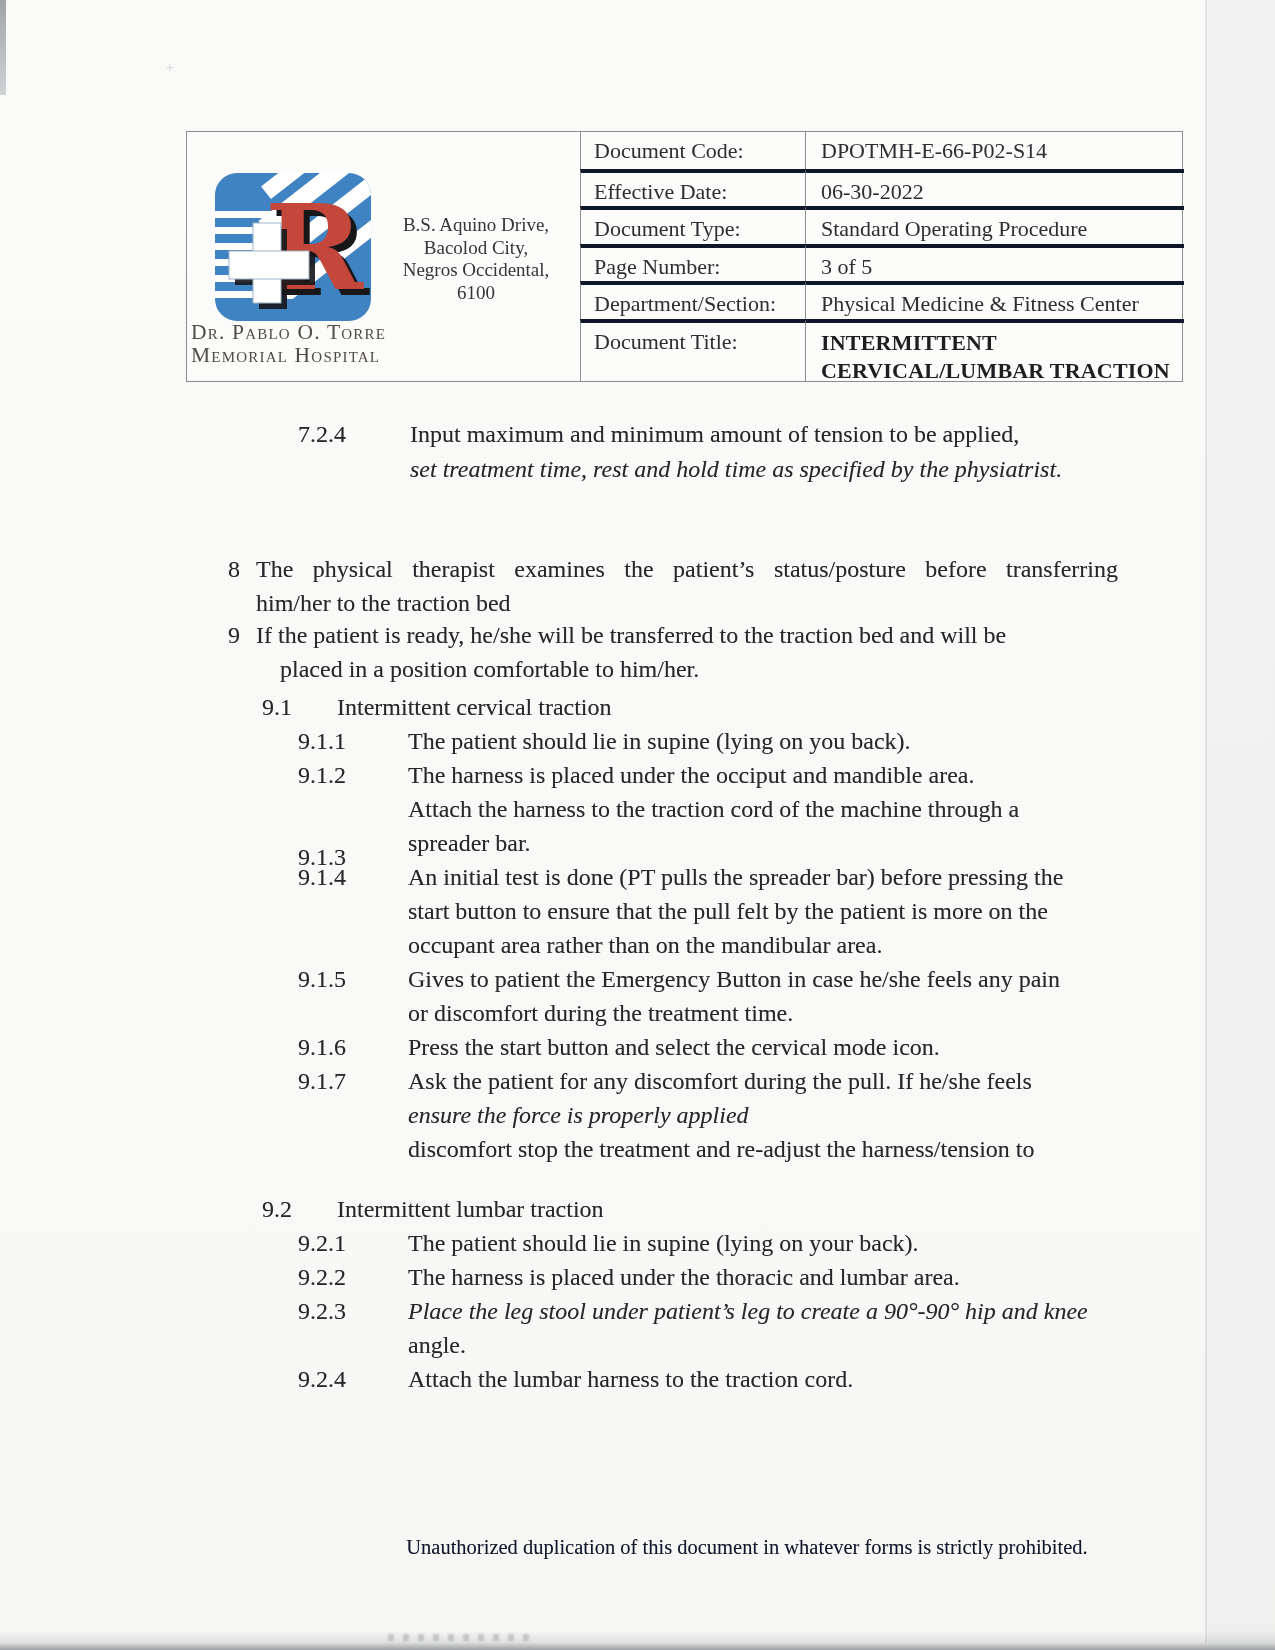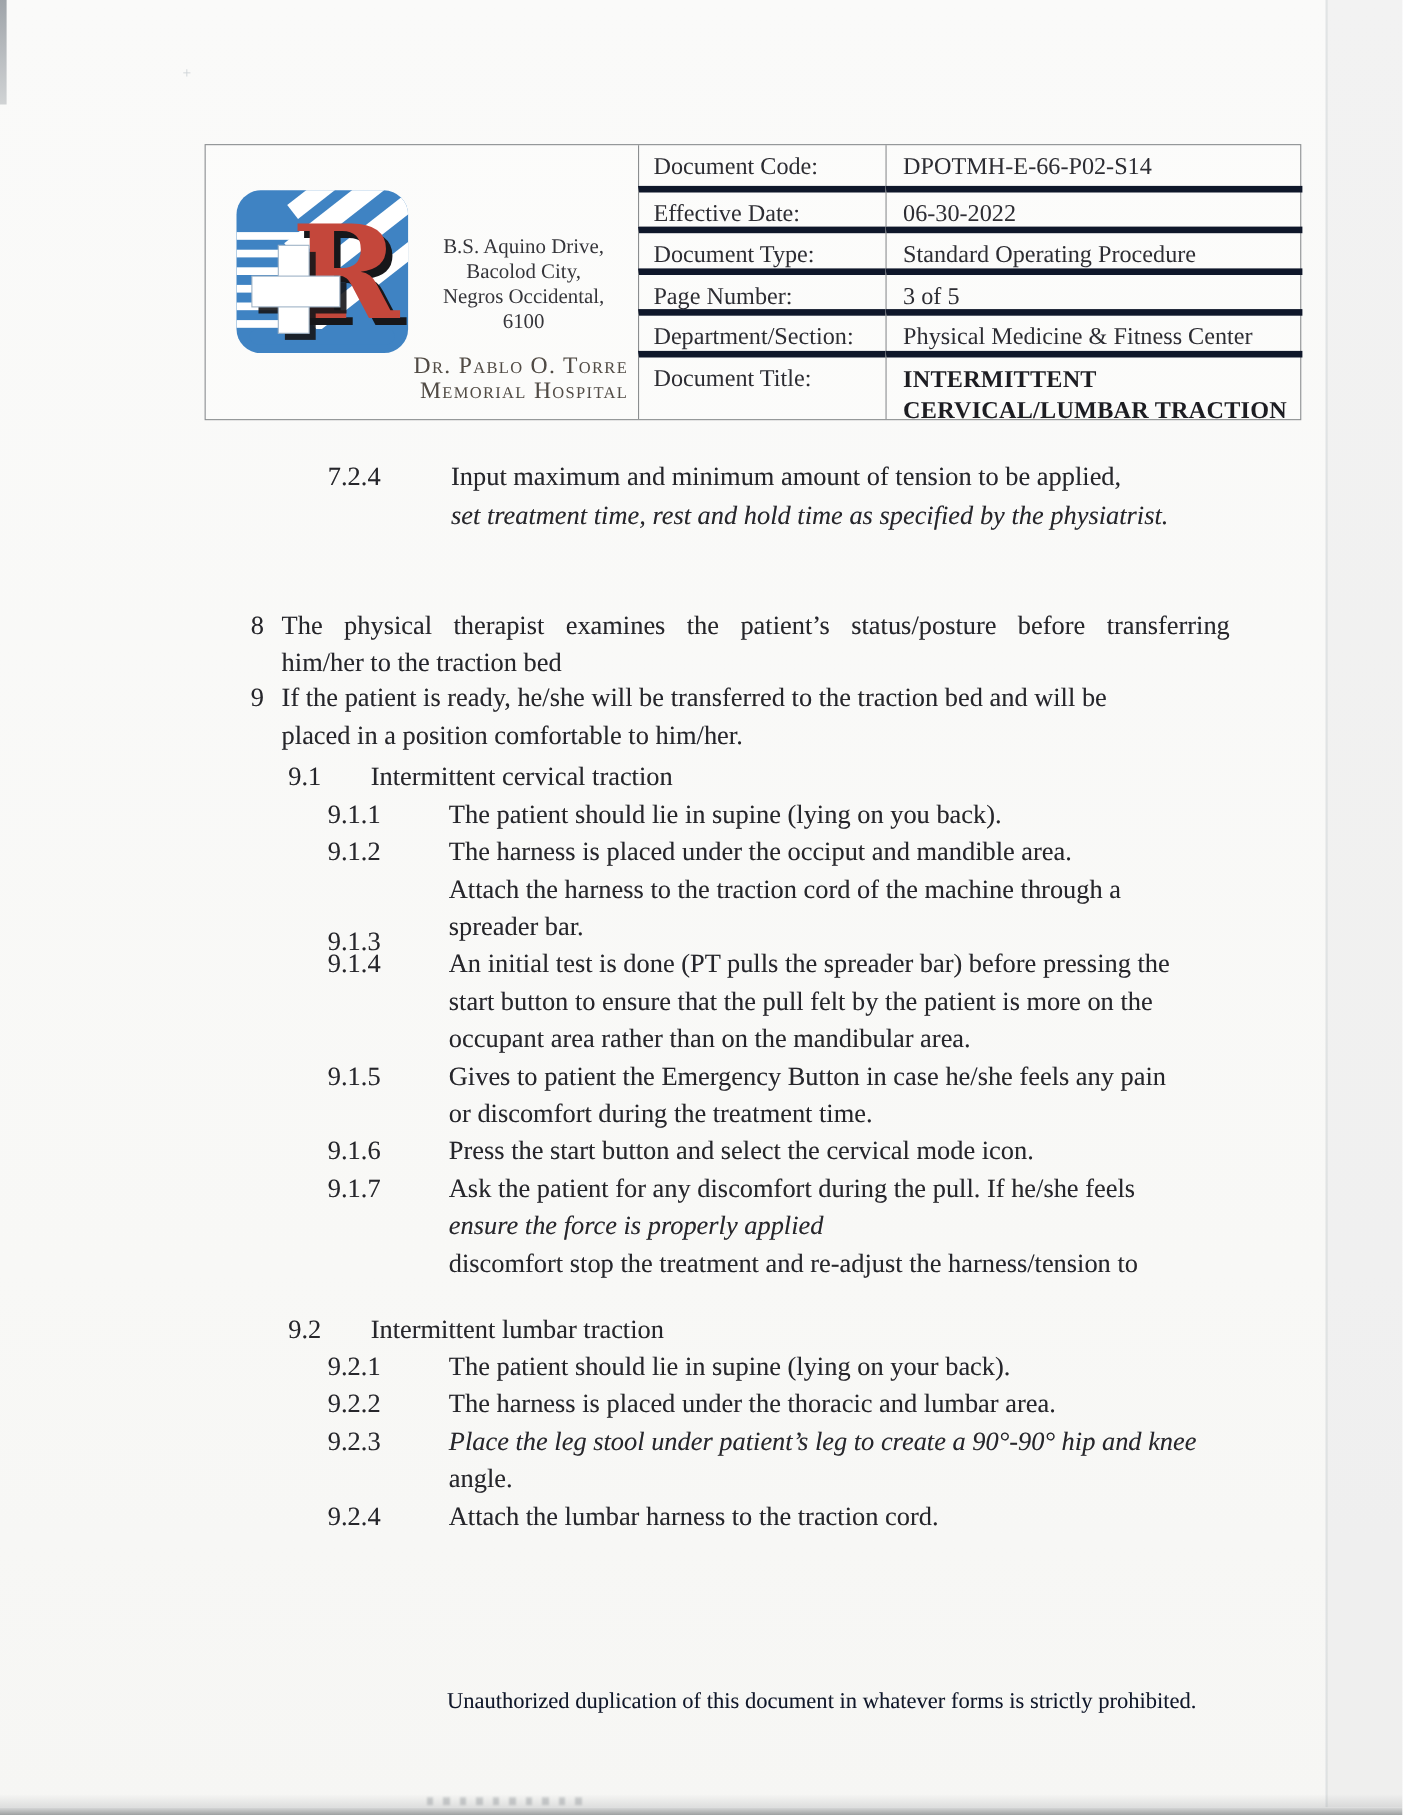--- a/index.html
+++ b/index.html
@@ -30,25 +30,25 @@
   .header-table{
     position:absolute;left:186px;top:131px;width:997px;box-sizing:border-box;
     display:grid;grid-template-columns:393px 225px 379px;
     grid-template-rows:37px 37px 38px 37px 38px 62px;
     border:1px solid #8b8e90;background:rgba(255,255,255,.35);
   }
   .logo-cell{grid-column:1;grid-row:1/7;position:relative;}
   .hcell{box-sizing:border-box;border-left:1px solid #8b8e90;padding:4px 8px 0 13px;
     font-size:22px;line-height:30px;color:#2d2d33;overflow:hidden;}
   .hcell.val{padding-left:15px;}
-  .hcell.bt{border-top:6px solid #0f172a;}
+  .hcell.bt{border-top:4px solid #0f172a;}
   .hcell.title-val{font-weight:bold;color:#1d1d22;line-height:28px;padding-top:6px;letter-spacing:.2px;}
 
   .logo-svg{position:absolute;left:26px;top:39px;}
-  .hospital-name{position:absolute;left:4px;top:189px;width:380px;text-align:right;
+  .hospital-name{position:absolute;left:4px;top:189px;width:380px;text-align:left;
     font-variant:small-caps;font-size:21.5px;line-height:23px;letter-spacing:1.2px;color:#514b45;}
   .address{position:absolute;left:204px;top:82px;width:170px;text-align:center;
     font-size:19px;line-height:22.5px;color:#35353a;}
 
   
   .doc-body{position:absolute;inset:0;}
   .blk{position:absolute;left:0;right:0;}
   .num{position:absolute;top:0;font-size:24px;line-height:34px;}
   .txt{position:absolute;top:0;}
   .ln{font-size:24px;white-space:nowrap;}
@@ -153,21 +153,21 @@
         <span class="num" style="left: 228px; line-height: 34px;">8</span>
         <div class="txt" style="left: 256px;">
           <div class="ln just" style="line-height: 34px;">The physical therapist examines the patient’s status/posture before transferring</div>
           <div class="ln" style="line-height: 34px;">him/her to the traction bed</div>
         </div>
       </div>
       <div class="blk" style="top: 618px;">
         <span class="num" style="left: 228px; line-height: 34px;">9</span>
         <div class="txt" style="left: 256px;">
           <div class="ln" style="line-height: 34px;">If the patient is ready, he/she will be transferred to the traction bed and will be</div>
-          <div class="ln" style="line-height: 34px;">placed in a position comfortable to him/her.</div>
+          <div class="ln" style="line-height: 34px; margin-left: 24px;">placed in a position comfortable to him/her.</div>
         </div>
       </div>
       <div class="blk" style="top: 690px;">
         <span class="num" style="left: 262px; line-height: 34px;">9.1</span>
         <div class="txt" style="left: 337px;">
           <div class="ln" style="line-height: 34px;">Intermittent cervical traction</div>
         </div>
       </div>
       <div class="blk" style="top: 724px;">
         <span class="num" style="left: 298px; line-height: 34px;">9.1.1</span>

